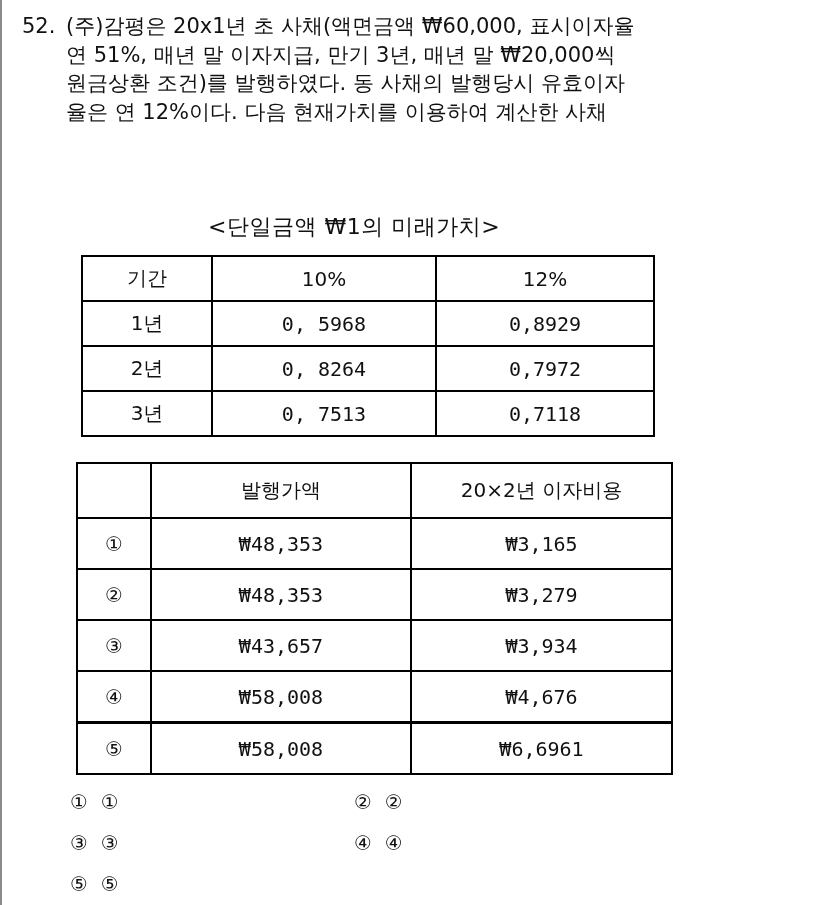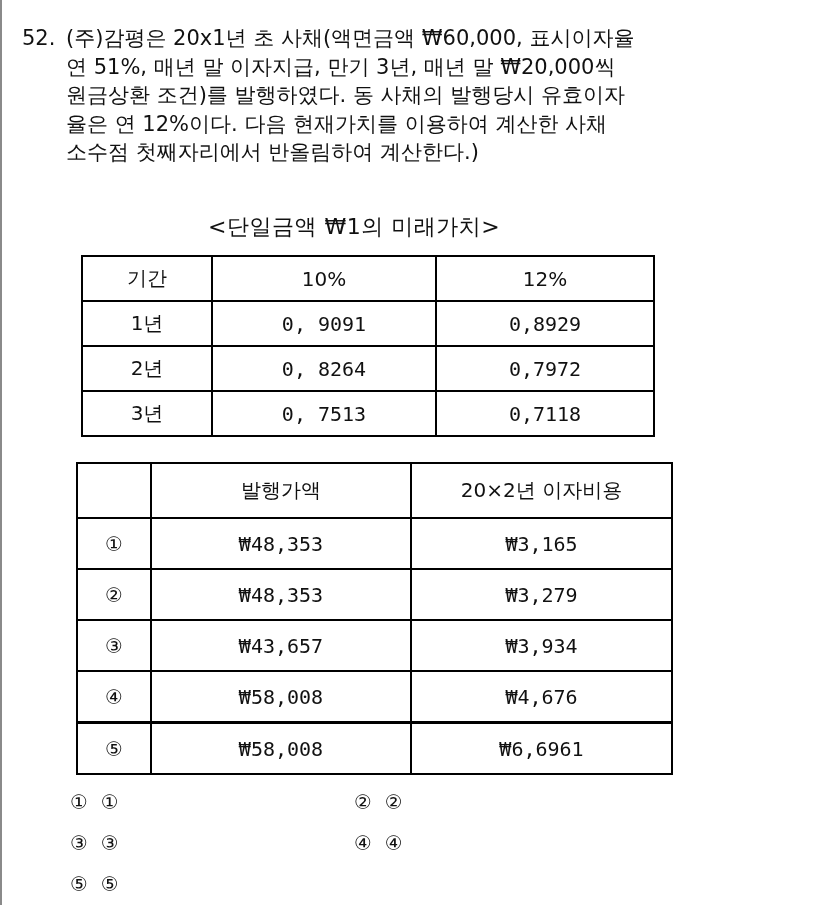--- a/index.html
+++ b/index.html
@@ -10,21 +10,21 @@
     .left-rule {
       position: absolute; left: 0; top: 0; width: 2px; height: 905px; background: #8a8a8a;
     }
     .question {
       position: absolute; left: 22px; top: 12px; width: 780px;
       font-size: 21px; line-height: 28.6px;
     }
     .q-line { white-space: nowrap; }
     .q-line.first { padding-left: 0; }
     .q-line.cont { padding-left: 44px; }
-    .q-num { display: inline-block; width: 44px; margin-top: 12px; }
+    .q-num { display: inline-block; width: 44px; }
 
     .fv-caption {
       position: absolute; left: 208px; top: 212px; font-size: 22px; letter-spacing: 0.5px;
     }
     table { border-collapse: collapse; position: absolute; }
     td {
       border: 2px solid #000; text-align: center; font-size: 20px;
       font-family: "DejaVu Sans Mono", "Liberation Mono", monospace;
       padding: 0;
     }
@@ -50,35 +50,34 @@
 </head>
 <body>
 
 <div class="left-rule"></div>
 
 <div class="question">
   <div class="q-line first"><span class="q-num">52.</span><span>(주)감평은 20x1년 초 사채(액면금액 ₩60,000, 표시이자율</span></div>
   <div class="q-line cont">연 51%, 매년 말 이자지급, 만기 3년, 매년 말 ₩20,000씩</div>
   <div class="q-line cont">원금상환 조건)를 발행하였다. 동 사채의 발행당시 유효이자</div>
   <div class="q-line cont">율은 연 12%이다. 다음 현재가치를 이용하여 계산한 사채</div>
-  <div class="q-line cont">소수점 첫째자리에서 반올림하여 계산한다.)</div>
 </div>
 
 <div class="fv-caption">&lt;단일금액 ₩1의 미래가치&gt;</div>
 
 <table class="fv-table">
   <tbody>
       <tr>
     <td class="c0">기간</td>
     <td class="c1">10%</td>
     <td>12%</td>
   </tr>
   <tr>
     <td>1년</td>
-    <td class="num">0, 9091</td>
+    <td class="num">0, 5968</td>
     <td class="num">0,8929</td>
   </tr>
   <tr>
     <td>2년</td>
     <td class="num">0, 8264</td>
     <td class="num">0,7972</td>
   </tr>
   <tr>
     <td>3년</td>
     <td class="num">0, 7513</td>

